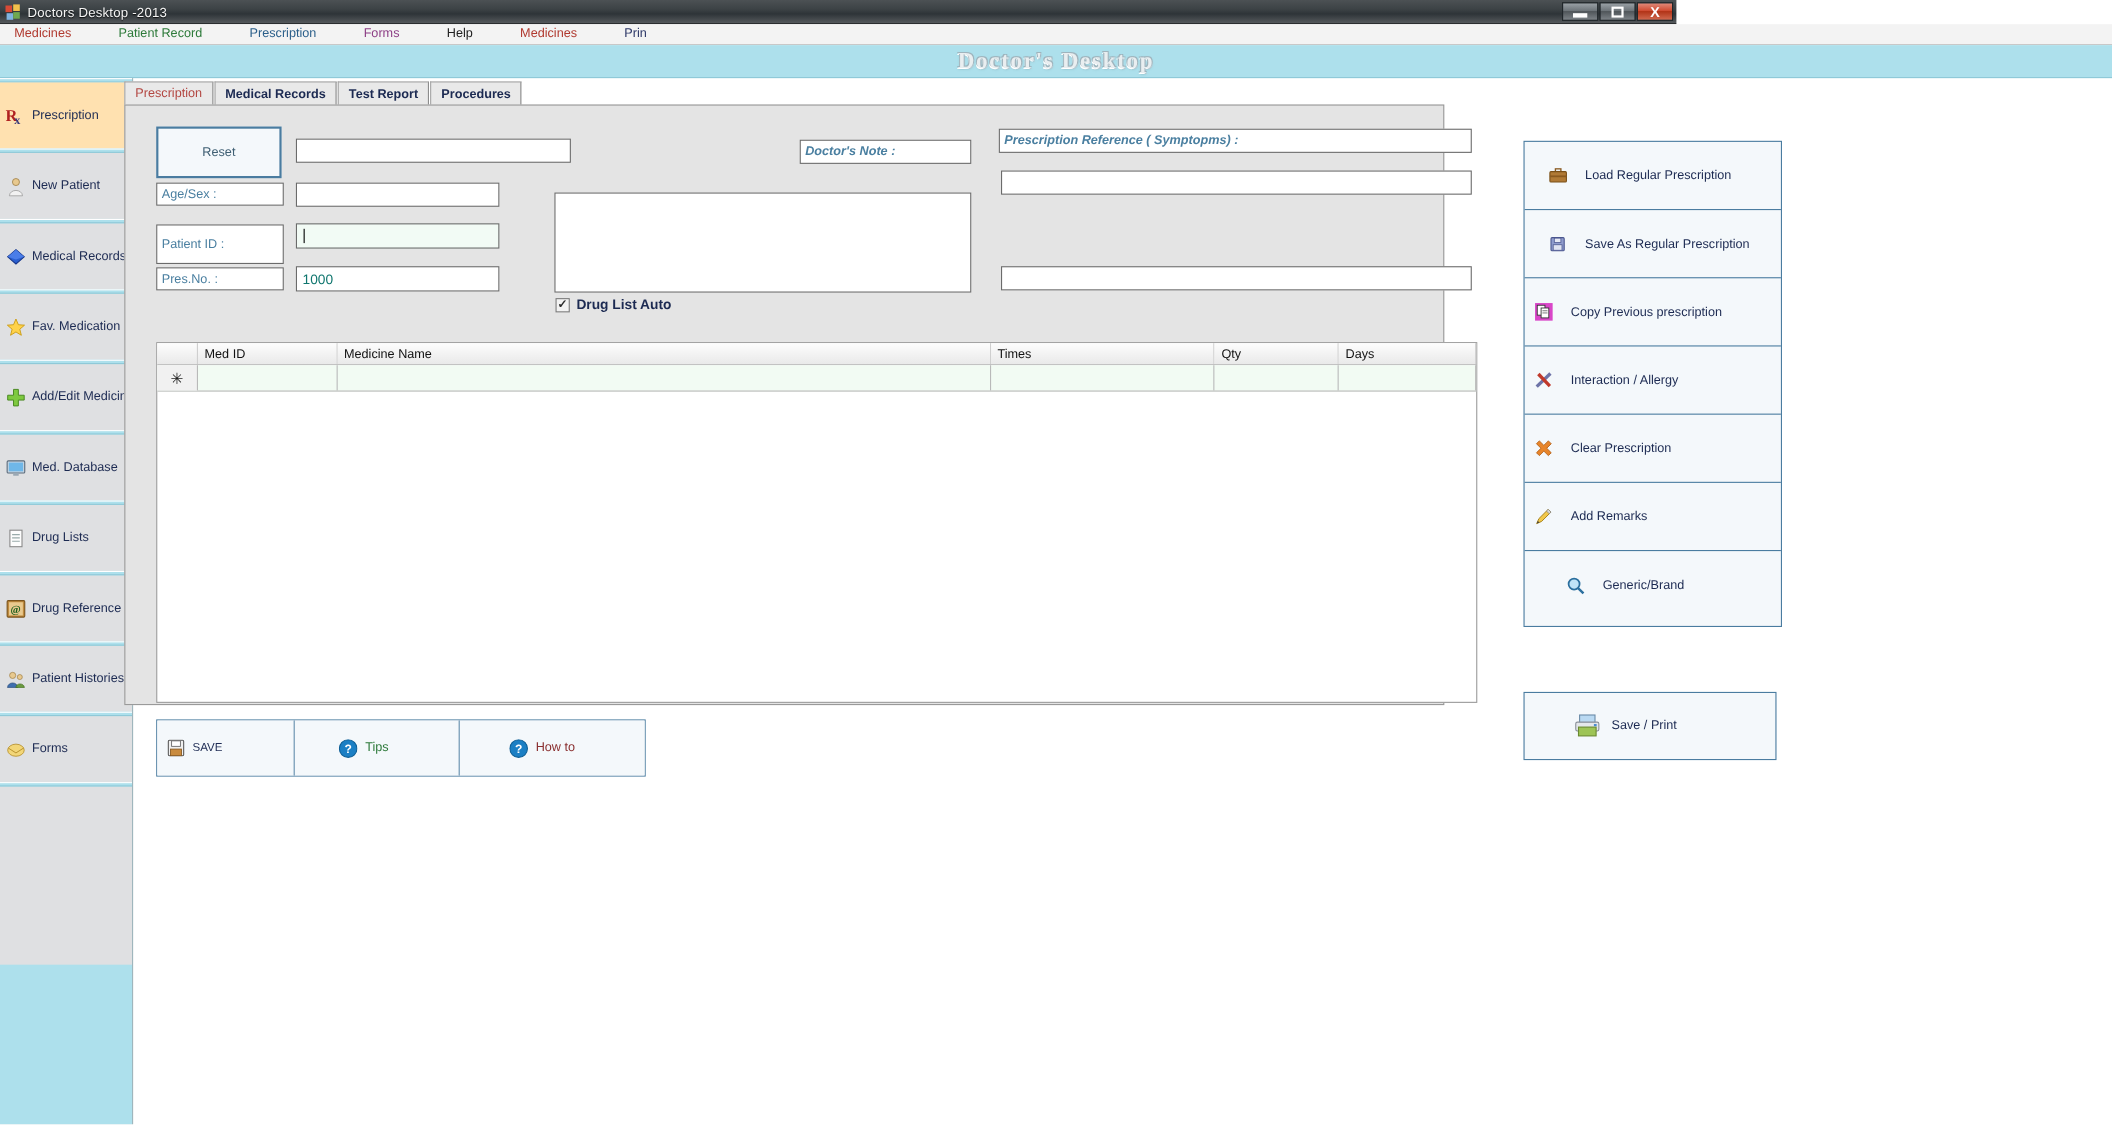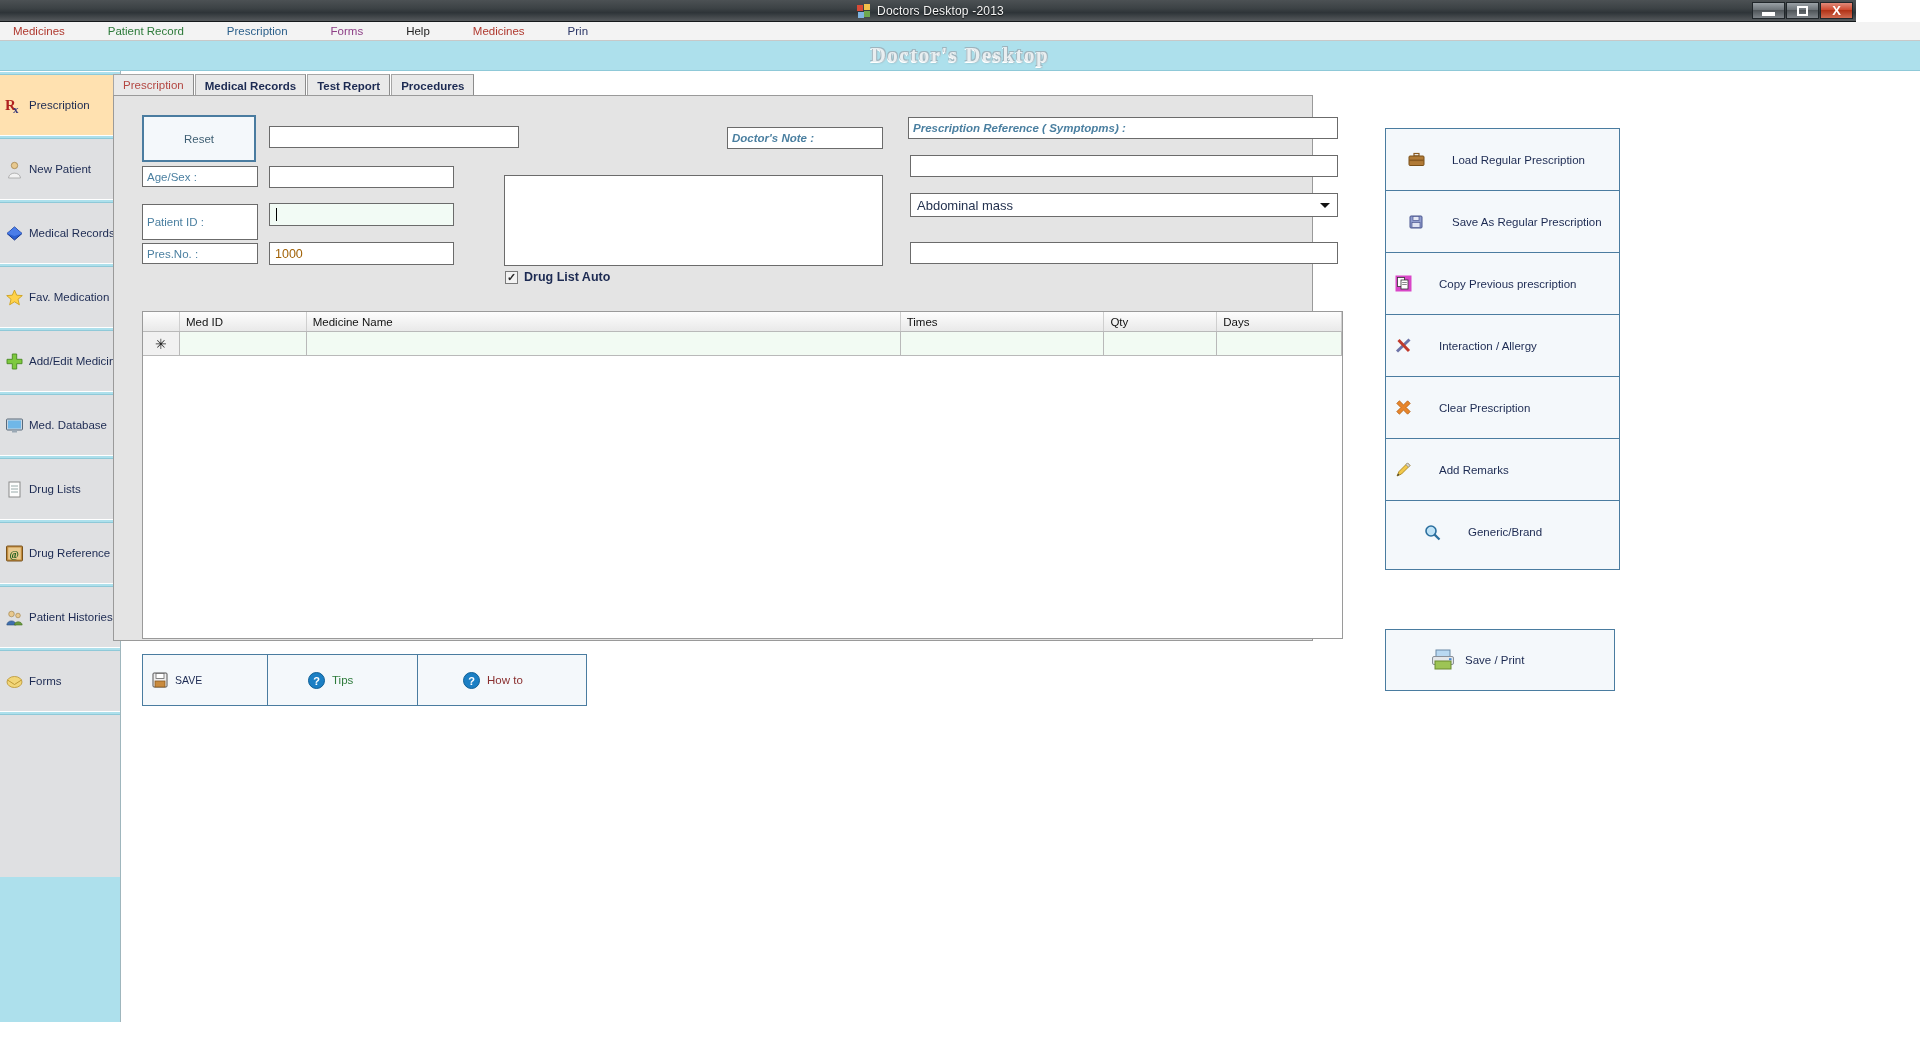--- a/index.html
+++ b/index.html
@@ -7,25 +7,24 @@
     margin: 0; padding: 0;
     width: 1920px; height: 1040px;
     overflow: hidden;
     font-family: "Liberation Sans", sans-serif;
     background: #ffffff;
   }
   .app { position: relative; width: 1920px; height: 1040px; background:#fff; }
 
   
   .titlebar {
-    position: absolute; left:0; top:0; width:1856px; height:22px;
+    position: absolute; left:0; top:0; width:1524px; height:22px;
     background: linear-gradient(to bottom, #4c5154 0%, #3c4245 40%, #2e3438 60%, #55595c 100%);
     display:flex; align-items:center;
     border-bottom: 1px solid #14181a;
-    justify-content: center;
   }
   .tb-ico {
     width:14px; height:14px; margin-left:5px; margin-right:6px;
     position:relative; flex:none;
   }
   .tb-ico .sq { position:absolute; width:6px; height:6px; }
   .tb-ico .s1 { left:0; top:1px; background:#d84a36; }
   .tb-ico .s2 { left:7px; top:0px; background:#f2c14b; }
   .tb-ico .s3 { left:1px; top:8px; background:#7fb3e0; }
   .tb-ico .s4 { left:7px; top:7px; background:#6fa84f; }
@@ -109,21 +108,21 @@
 
   
   .lbl-box {
     position:absolute; background:#fff; border:1px solid #6b6b6b;
     font-size:11.5px; color:#4a7fa0; display:flex; align-items:center;
     padding-left:4px;
   }
   .lbl-box.italic { font-style:italic; font-weight:bold; }
   .txt-box {
     position:absolute; background:#fff; border:1px solid #6b6b6b;
-    font-size:12.5px; color:#a16207; display:flex; align-items:center; padding-left:5px;
+    font-size:12.5px; color:#0f766e; display:flex; align-items:center; padding-left:5px;
   }
   .txt-box.focus { background:#f2fbf5; }
   .caret { width:1px; height:13px; background:#000; margin-left:1px; animation: blink 1s steps(1) infinite; }
   @keyframes blink { 50% { opacity:0; } }
 
   .reset-btn {
     position:absolute; background:#f4f8fb; border:2px solid #4a7ca0;
     display:flex; align-items:center; justify-content:center;
     font-size:11.5px; color:#3f5f73; cursor:default;
   }
@@ -170,21 +169,21 @@
     font-size:11.5px; cursor:default; border-right:1px solid #4a7ca0;
   }
   .btm-btn:last-child { border-right:none; }
 
   
   .rpanel {
     position:absolute; left:1385px; top:128px; width:235px; height:442px;
     background:#f4f8fb; border:1px solid #4a7ca0;
   }
   .rp-item {
-    height:62px; display:flex; align-items:center; gap:27px; padding-left:9px;
+    height:62px; display:flex; align-items:center; gap:16px; padding-left:9px;
     font-size:11.5px; color:#1c2a52; cursor:default;
     border-bottom:1px solid #4a7ca0;
   }
   .rp-item:last-child { border-bottom:none; }
   .rp-item.ind1 { padding-left:22px; }
   .rp-item.ind2 { padding-left:38px; }
   .rp-saveprint {
     position:absolute; left:1385px; top:629px; width:230px; height:62px;
     background:#f4f8fb; border:1px solid #4a7ca0;
     display:flex; align-items:center; gap:10px; padding-left:45px;
@@ -418,24 +417,20 @@
     </div>
 
     <div class="lbl-box italic" style="left:908px; top:117px; width:430px; height:22px; color:#4a7fa0;">
       <span>Prescription Reference ( Symptopms)  :</span>
     </div>
 
     <div class="txt-box" style="left:910px; top:155px; width:428px; height:22px;">
       <span></span>
     </div>
 
-    <div class="combo" style="left:910px; top:193px; width:428px; height:24px;">
-      <span>Abdominal mass</span>
-      <span class="arrow"></span>
-    </div>
 
     <div class="txt-box" style="left:910px; top:242px; width:428px; height:22px;">
       <span></span>
     </div>
 
     <div class="grid">
       <div class="grid-head">
         <div class="gh corner"></div>
         <div class="gh" style="width:127px">Med ID</div>
         <div class="gh" style="width:595px">Medicine Name</div>

